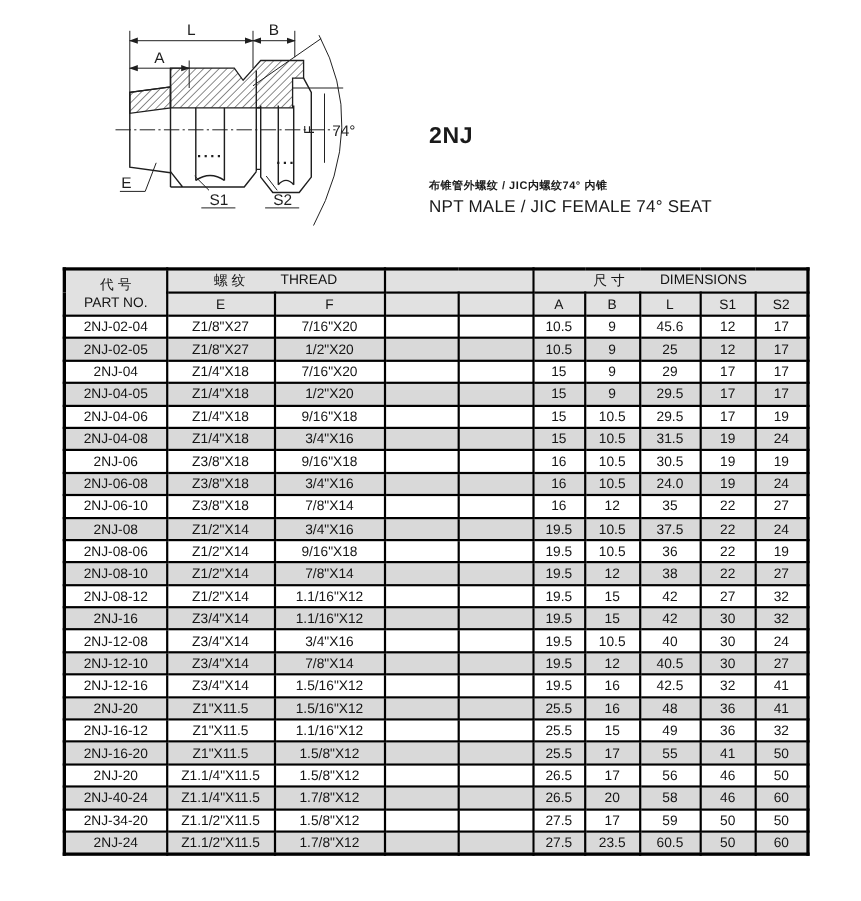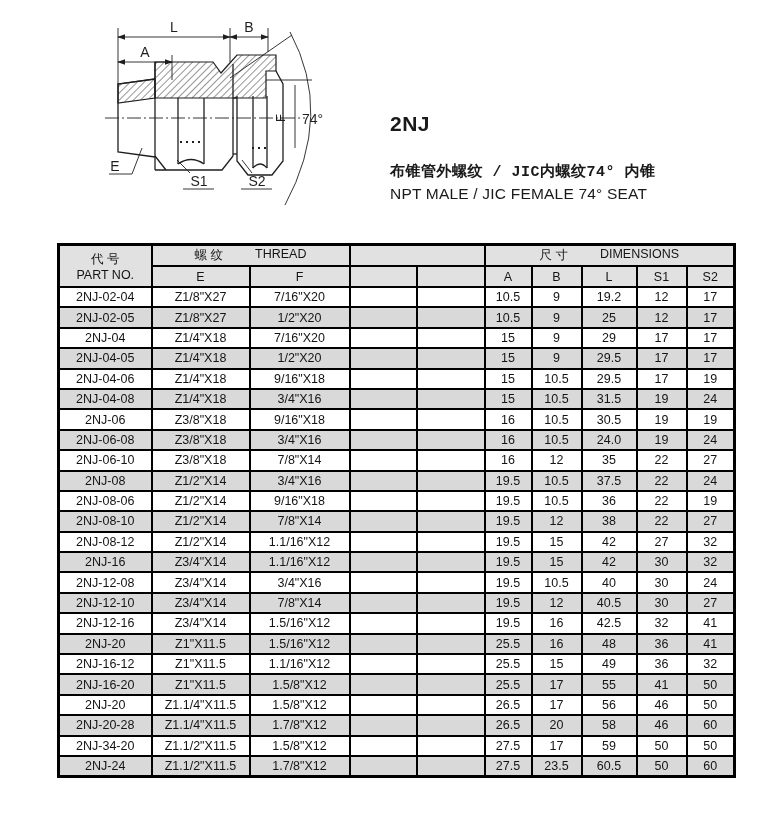--- a/index.html
+++ b/index.html
@@ -5,21 +5,21 @@
   html,body { margin:0; padding:0; background:#ffffff; }
   .page {
     position:relative; width:783px; height:819px; background:#ffffff;
     font-family:"Liberation Sans", sans-serif; color:#1a1a1a; overflow:hidden;
   }
   svg.drawing { position:absolute; left:52px; top:4px; width:322px; height:212px; }
   svg.drawing text { font-family:"Liberation Sans", sans-serif; fill:#1f1f1f; }
 
   .titleblock { position:absolute; left:390px; top:92px; width:330px; text-align:left;margin-top:20px; }
   .model { font-size:21px; font-weight:bold; letter-spacing:.5px; }
-  .sub-cn { margin-top:26px; font-size:15px; font-weight:600; letter-spacing:.5px;font-family:Liberation Mono, monospace; }
+  .sub-cn { margin-top:26px; font-size:10px; font-weight:600; letter-spacing:.5px; }
   .sub-en { margin-top:4px; font-size:15.5px; font-weight:500; letter-spacing:.2px; }
 
   table.parts {
     position:absolute; left:57px; top:243px;
     border-collapse:collapse; table-layout:fixed;
     border:3px solid var(--border, #000);
   }
   table.parts th, table.parts td {
     border:2px solid var(--border, #000);
     text-align:center; vertical-align:middle;
@@ -161,21 +161,21 @@
     </thead>
     <tbody>
         <tr>
           <td>2NJ-02-04</td>
           <td>Z1/8"X27</td>
           <td>7/16"X20</td>
           <td></td>
           <td></td>
           <td>10.5</td>
           <td>9</td>
-          <td>19.2</td>
+          <td>45.6</td>
           <td>12</td>
           <td>17</td>
         </tr>
         <tr>
           <td>2NJ-02-05</td>
           <td>Z1/8"X27</td>
           <td>1/2"X20</td>
           <td></td>
           <td></td>
           <td>10.5</td>
@@ -406,21 +406,21 @@
           <td>1.5/8"X12</td>
           <td></td>
           <td></td>
           <td>26.5</td>
           <td>17</td>
           <td>56</td>
           <td>46</td>
           <td>50</td>
         </tr>
         <tr>
-          <td>2NJ-20-28</td>
+          <td>2NJ-40-24</td>
           <td>Z1.1/4"X11.5</td>
           <td>1.7/8"X12</td>
           <td></td>
           <td></td>
           <td>26.5</td>
           <td>20</td>
           <td>58</td>
           <td>46</td>
           <td>60</td>
         </tr>

